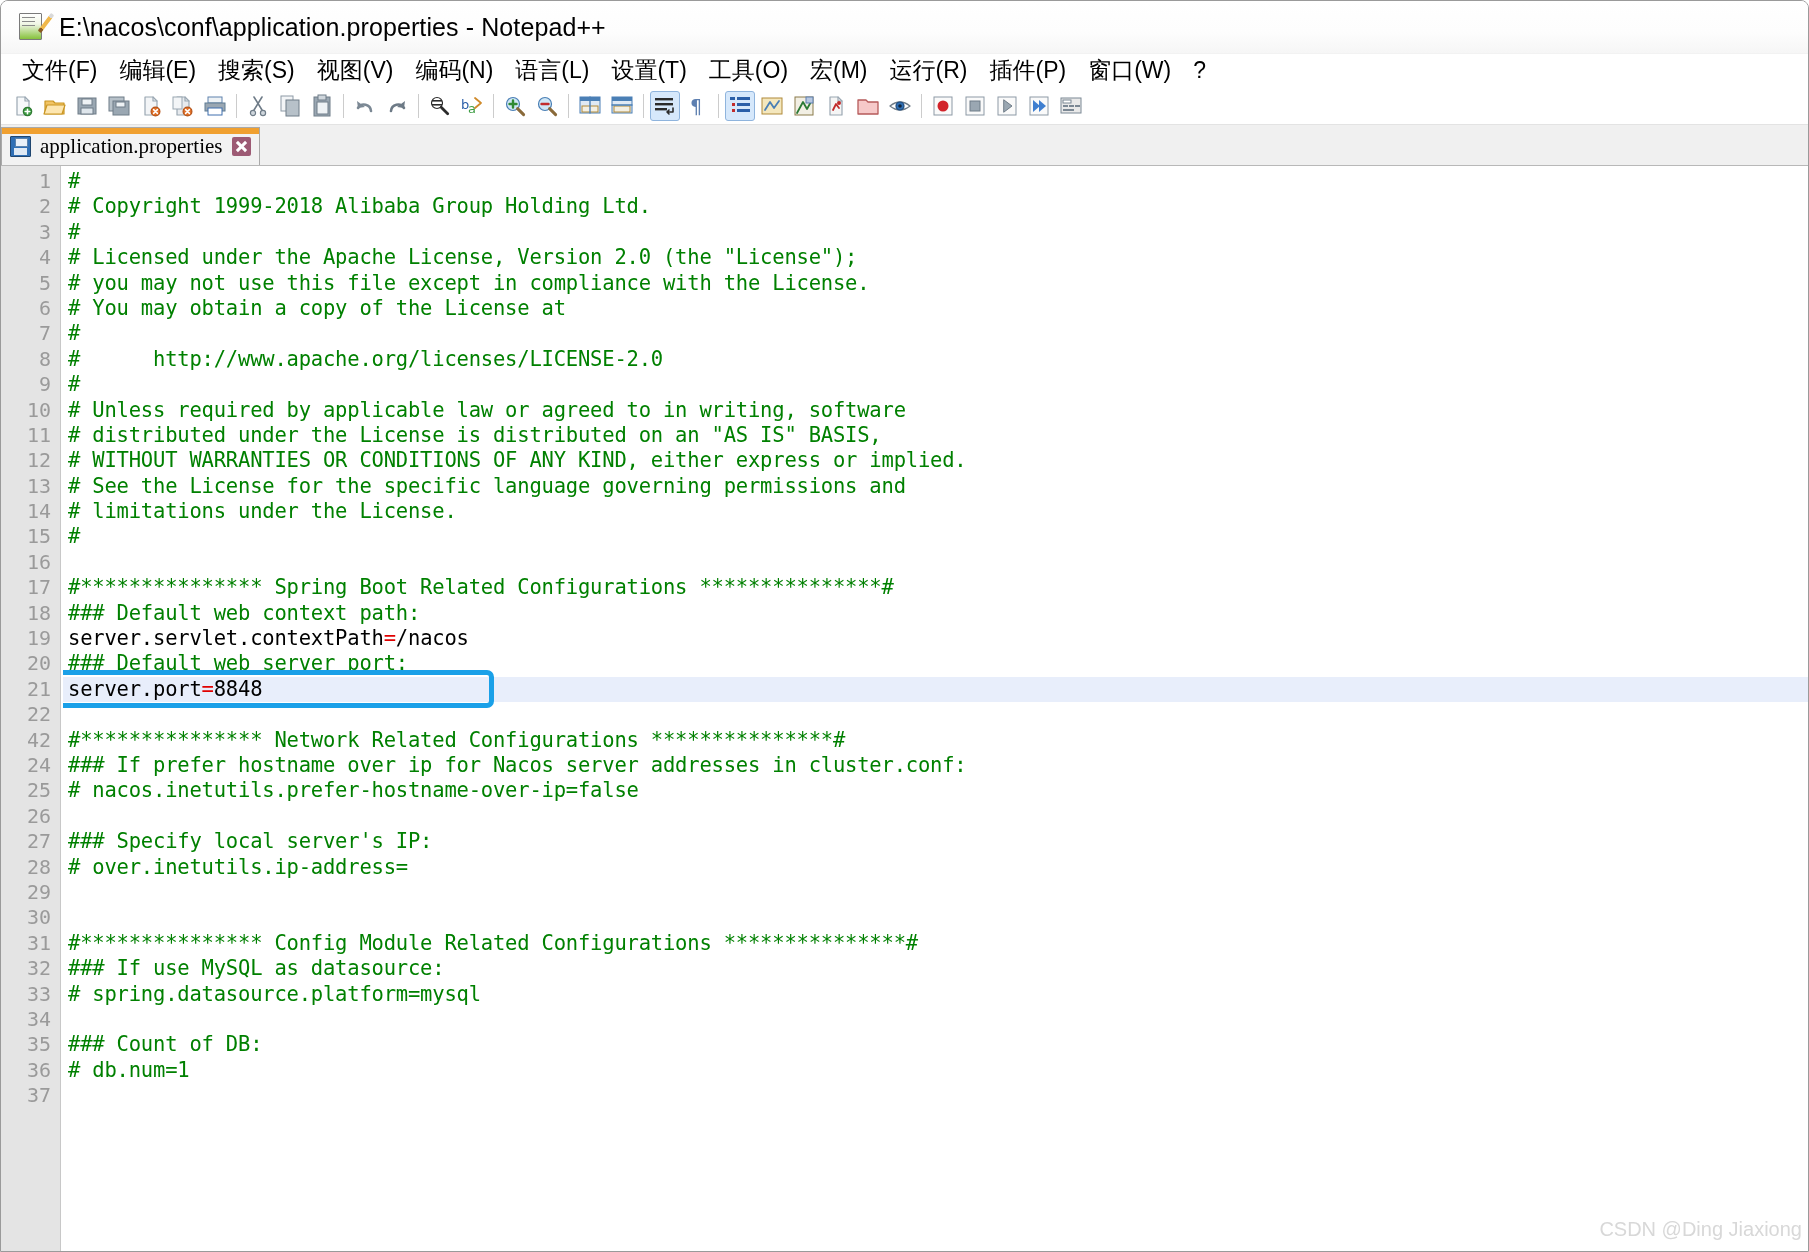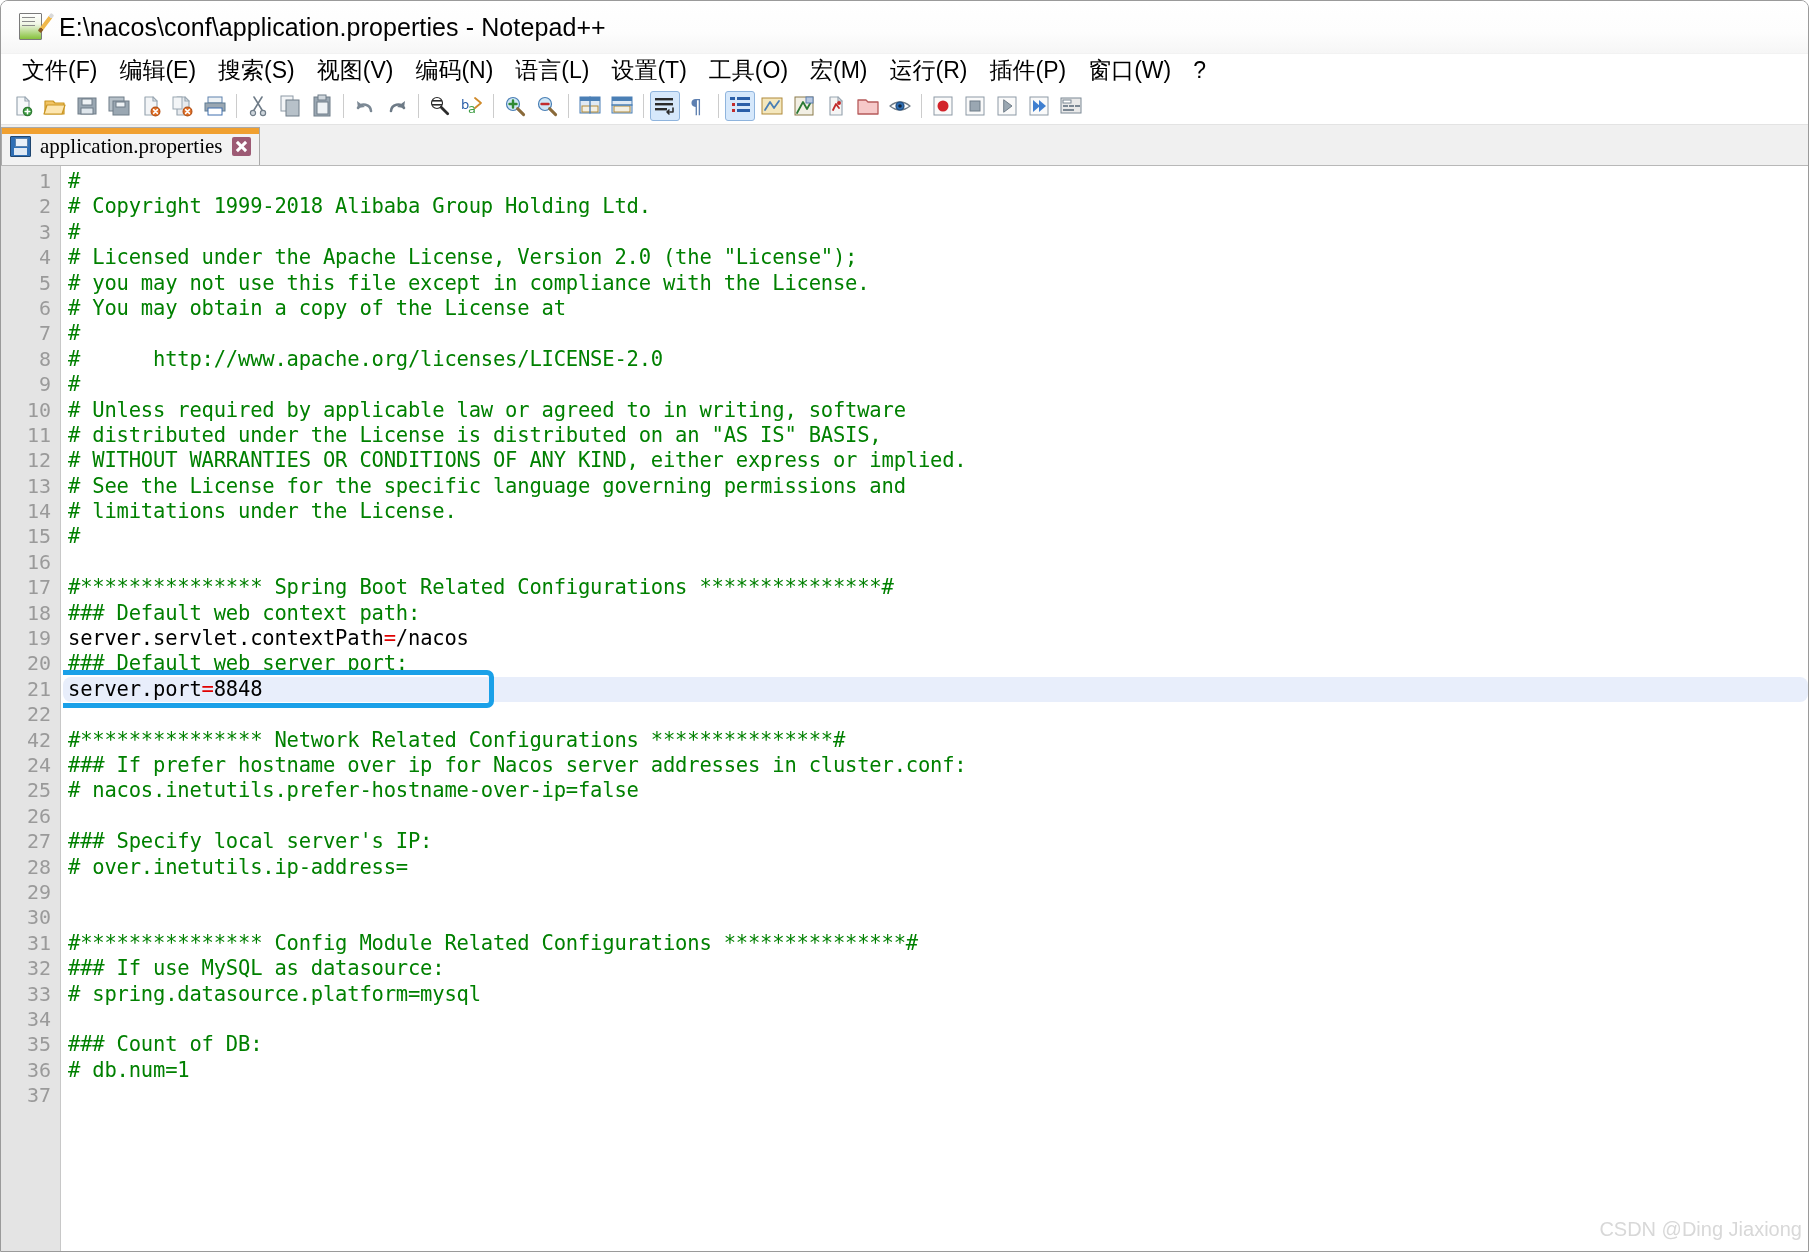--- a/index.html
+++ b/index.html
@@ -198,21 +198,21 @@
     overflow: hidden;
   }
   .cl {
     height: 25.4px; line-height: 25.4px;
     font-family: "DejaVu Sans Mono", monospace;
     font-size: 20.5px;
     white-space: pre;
     padding-left: 5px;
     letter-spacing: -0.2px;
   }
-  .cl.cur { background: #e8eefb; border-radius: 8px; }
+  .cl.cur { background: #e8eefb; }
   .cmt { color: #008000; }
   .key { color: #000000; }
   .eq  { color: #e00000; }
   .val { color: #000000; }
 
   
   .hl-box {
     position: absolute;
     left: 16px;
     top: 0;

